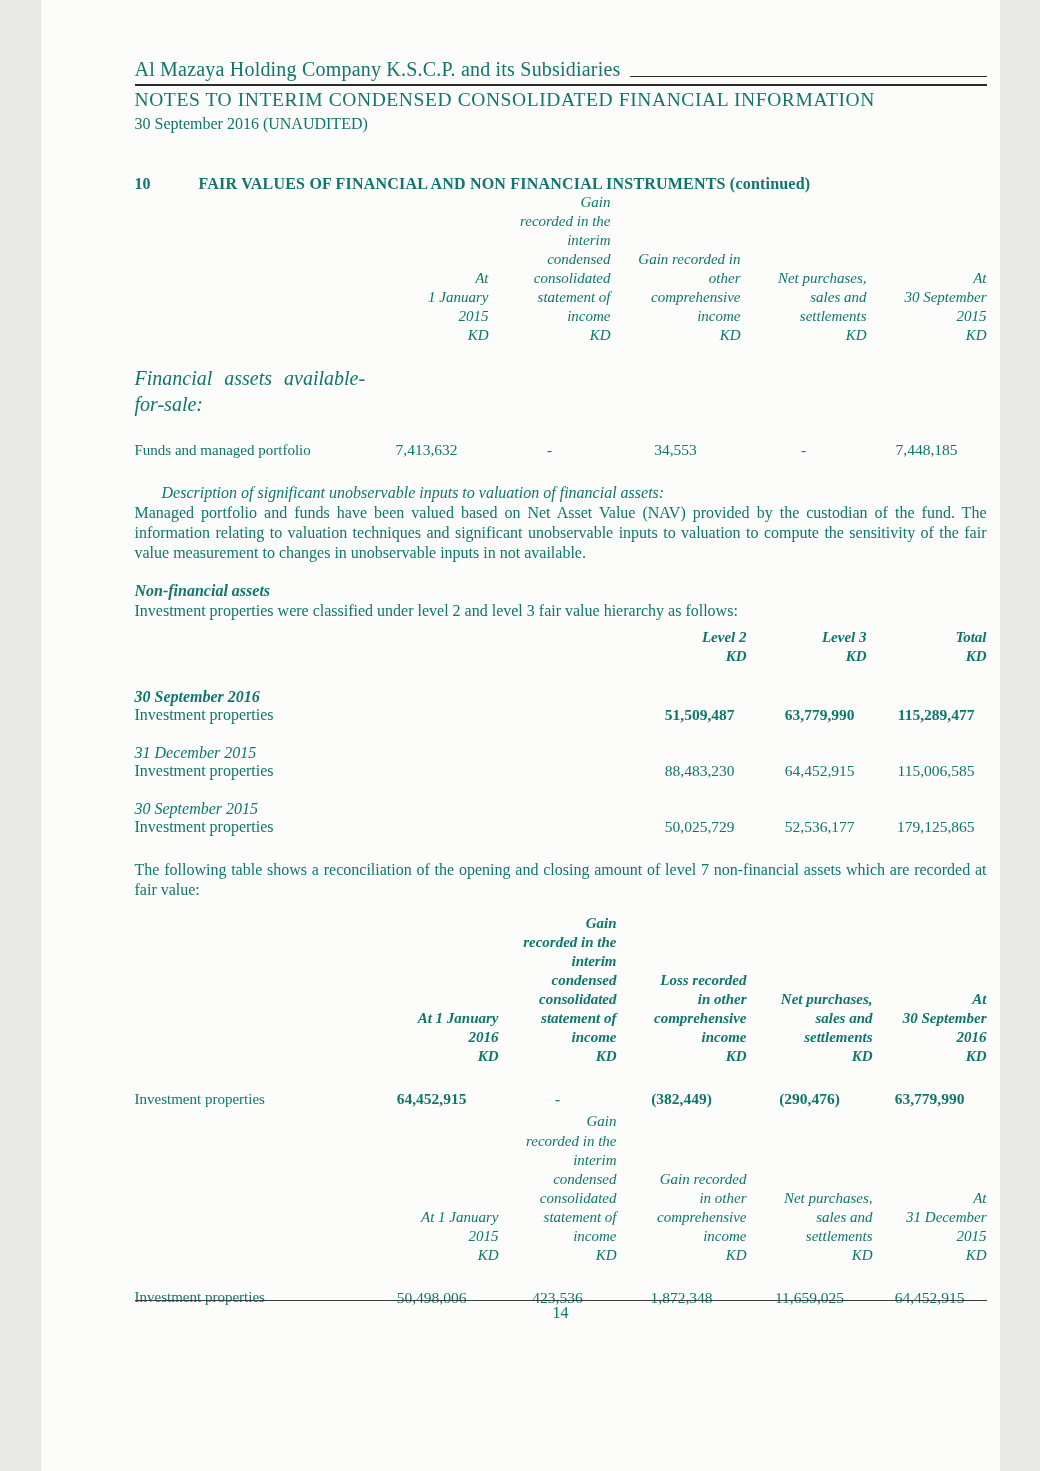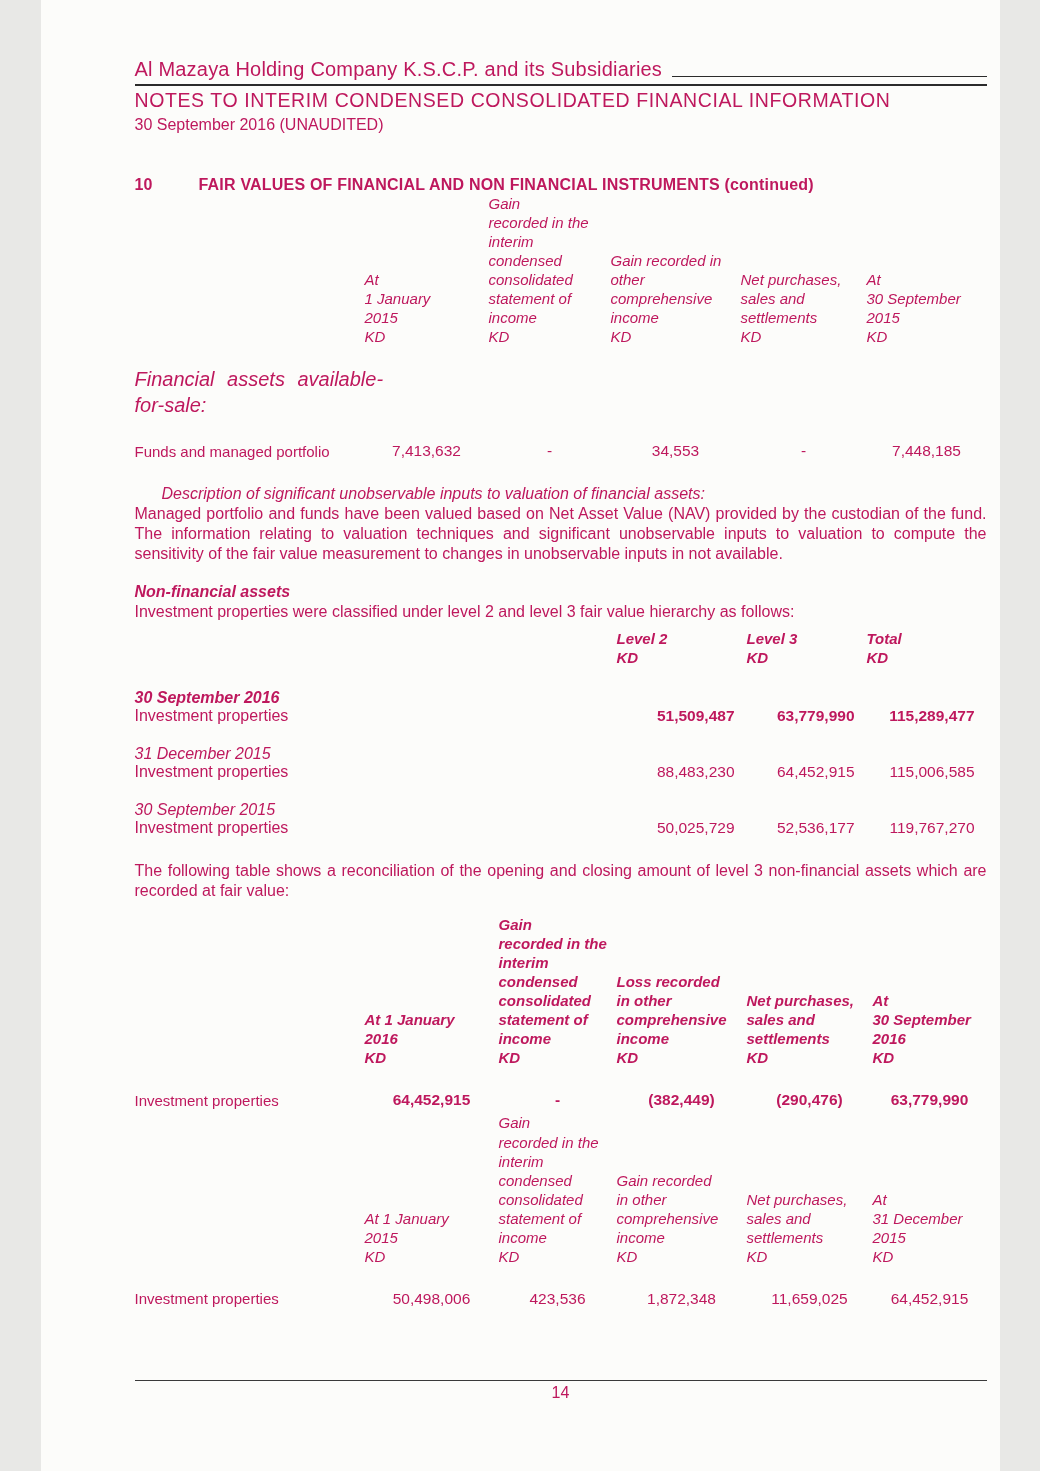--- a/index.html
+++ b/index.html
@@ -3,22 +3,22 @@
 <meta charset="utf-8">
 <style>
   * { margin: 0; padding: 0; box-sizing: border-box; }
   html, body { background: #e8e8e6; }
   .page {
     position: relative;
     width: 959px;
     height: 1471px;
     margin: 0 auto;
     background: #fcfcfa;
-    color: #be185d;
-    font-family: Liberation Sans, sans-serif;
+    color: #0f766e;
+    font-family: Liberation Serif, serif;
     overflow: hidden;
   }
   .content { width: 852px; margin-left: 94px; padding-top: 58px; }
 
   
   .company-row {
     display: flex;
     align-items: flex-end;
     border-bottom: 2.5px solid #2b2b2b;
     padding-bottom: 3px;
@@ -33,21 +33,21 @@
   .sec-num { width: 64px; }
   .sec-title { letter-spacing: 0.2px; }
 
   
   table { border-collapse: collapse; table-layout: fixed; width: 852px; }
   td { overflow: visible; }
   .hdr td {
     font-style: italic;
     font-size: 15px;
     line-height: 1.27;
-    text-align: left;
+    text-align: right;
     vertical-align: bottom;
     white-space: pre-line;
   }
   .hdr-bold td { font-weight: bold; }
   .num { font-size: 15.5px; text-align: center; }
   .rowlabel { font-size: 15px; text-align: left; }
   .grouplabel {
     font-style: italic;
     font-size: 20px;
     white-space: pre-line;
@@ -74,21 +74,21 @@
   .t2 .num { text-align: right; padding-right: 12px; vertical-align: bottom; }
 
   .t3 { margin-top: 14px; }
   .t4 { margin-top: 4px; }
 
   
   .footer {
     position: absolute;
     left: 94px;
     width: 852px;
-    top: 1380px;
+    top: 1300px;
     border-top: 1.5px solid #3a3a3a;
     text-align: center;
   }
   .page-num { font-size: 16px; margin-top: 3px; display: inline-block; }
 </style>
 </head>
 <body>
 
 <div class="page">
   <div class="content">
@@ -214,26 +214,26 @@
       <tr>
         <td class="datecell">30 September 2015</td>
         <td></td>
             <td></td>
             <td></td>
       </tr>
       <tr>
         <td class="lblcell">Investment properties</td>
         <td class="num">50,025,729</td>
         <td class="num">52,536,177</td>
-        <td class="num">119,767,270</td>
+        <td class="num">179,125,865</td>
       </tr>
     </tbody>
       </table>
 
-    <div class="para mt24">The following table shows a reconciliation of the opening and closing amount of level 3 non-financial assets which are recorded at fair value:</div>
+    <div class="para mt24">The following table shows a reconciliation of the opening and closing amount of level 7 non-financial assets which are recorded at fair value:</div>
 
     <table class="t3">
       <colgroup>
           <col style="width:230px">
           <col style="width:134px">
           <col style="width:118px">
           <col style="width:130px">
           <col style="width:126px">
           <col style="width:114px">
         </colgroup>

